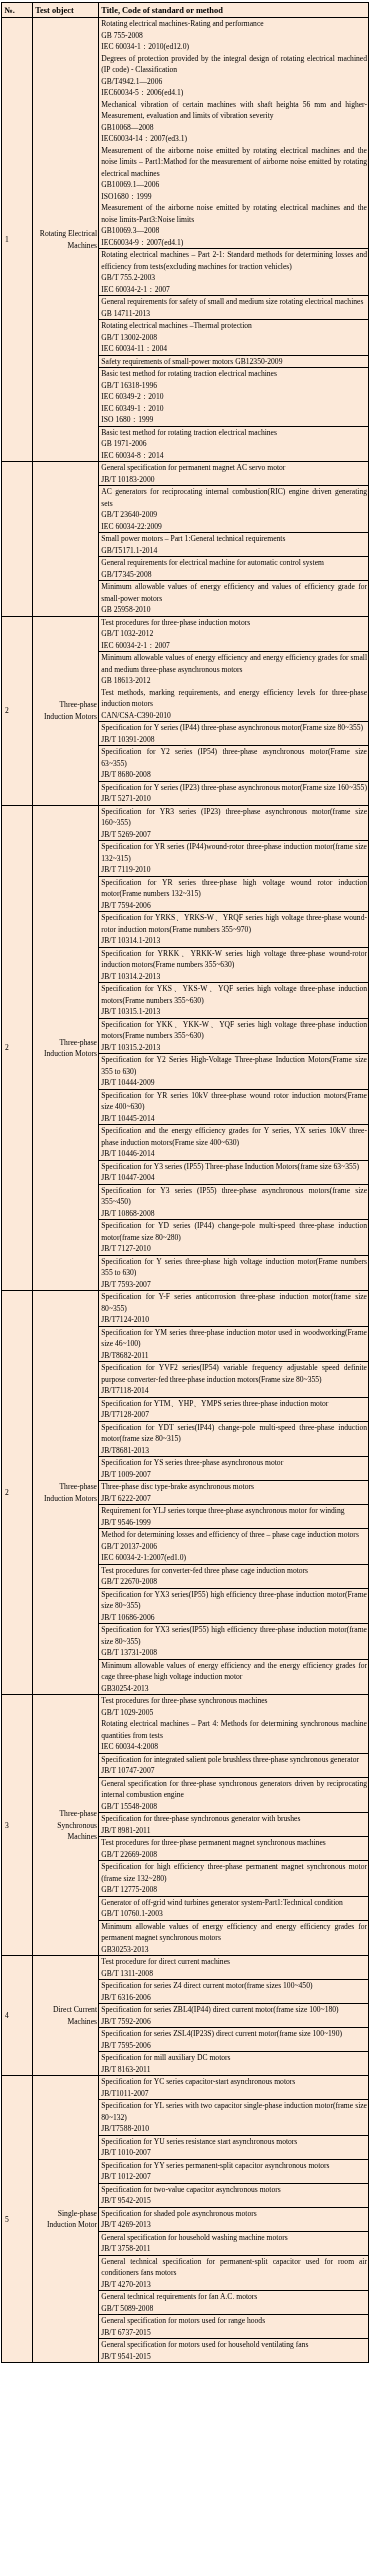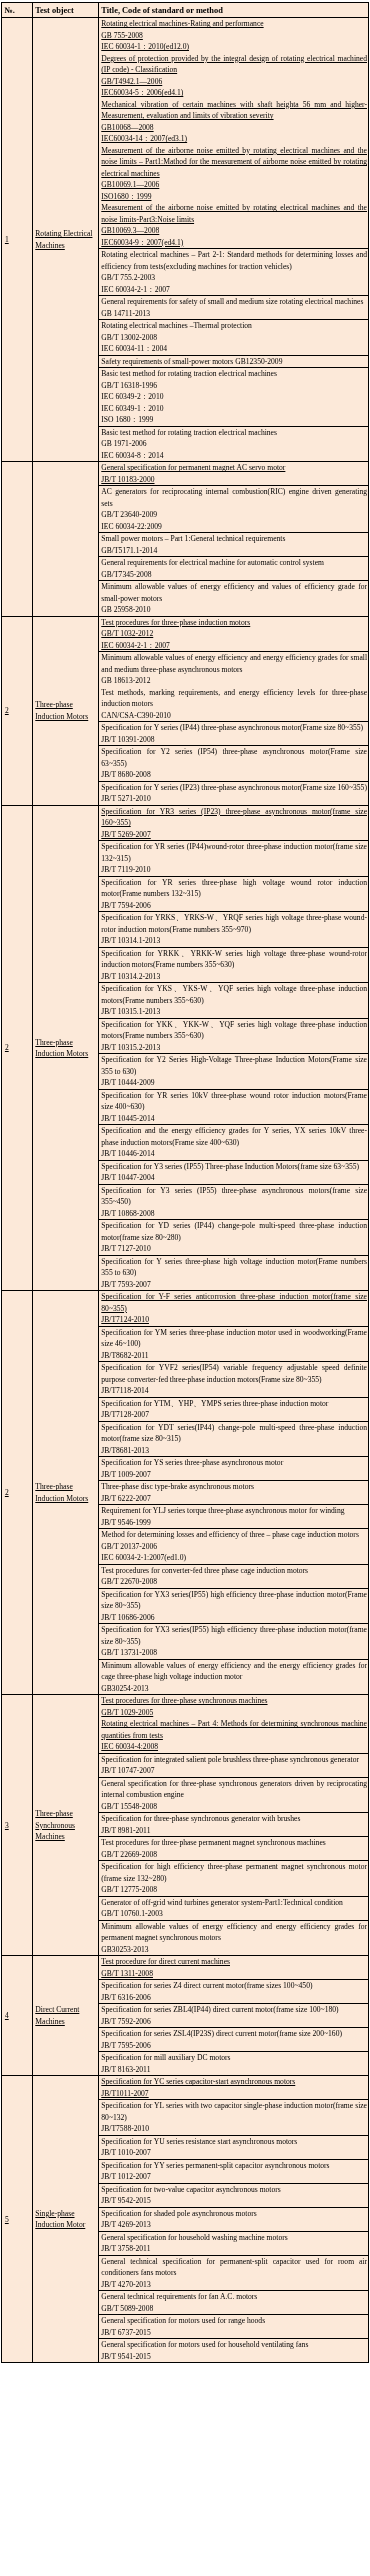--- a/index.html
+++ b/index.html
@@ -4,23 +4,23 @@
 <style>
   html,body{margin:0;padding:0;background:#ffffff;}
   body{width:371px;font-family:"Liberation Serif",serif;color:#000;}
   .page{padding:2.2px 1.1px 1.7px 1.1px;}
   table.std{border-collapse:collapse;table-layout:fixed;width:368px;border:1.7px solid #000;}
   col.c-no{width:31px;}
   col.c-obj{width:66px;}
   th,td{border:1.1px solid #000;overflow-wrap:break-word;}
   thead th{font-size:8.4px;font-weight:bold;text-align:left;vertical-align:middle;
            padding:1.1px 1.1px 1.1px 2.2px;height:11.8px;border-bottom:1.7px solid #000;}
-  tbody tr:first-child td{border-top:1.7px solid #000;text-decoration:underline;}
+  tbody tr:first-child td{border-top:1.7px solid #000;}
   td.no-cell{vertical-align:middle;text-align:left;padding:0 1.1px 0 2.8px;font-size:7.6px;}
-  td.obj-cell{vertical-align:middle;text-align:left;padding:0 1.1px 0 2.2px;font-size:7.6px;line-height:11.2px;}
+  td.obj-cell{vertical-align:middle;text-align:right;padding:0 1.1px 0 2.2px;font-size:7.6px;line-height:11.2px;}
   td.title-cell{vertical-align:top;padding:0 1.1px 0 2.2px;font-size:7.6px;}
   .line{text-align:justify;line-height:11.5px;}
 </style>
 </head>
 <body style="background: rgb(255, 255, 255);">
 
 <div class="page">
   <table class="std" style="background: rgb(252, 233, 217);">
     <colgroup>
       <col class="c-no">
@@ -411,21 +411,21 @@
           </td>
         </tr>
         <tr>
           <td class="title-cell">
             <div class="line">Specification for series ZBL4(IP44) direct current motor(frame size 100~180)</div>
             <div class="line">JB/T 7592-2006</div>
           </td>
         </tr>
         <tr>
           <td class="title-cell">
-            <div class="line">Specification for series ZSL4(IP23S) direct current motor(frame size 200~160)</div>
+            <div class="line">Specification for series ZSL4(IP23S) direct current motor(frame size 100~190)</div>
             <div class="line">JB/T 7595-2006</div>
           </td>
         </tr>
         <tr>
           <td class="title-cell">
             <div class="line">Specification for mill auxiliary DC motors</div>
             <div class="line">JB/T 8163-2011</div>
           </td>
         </tr>
       </tbody>

